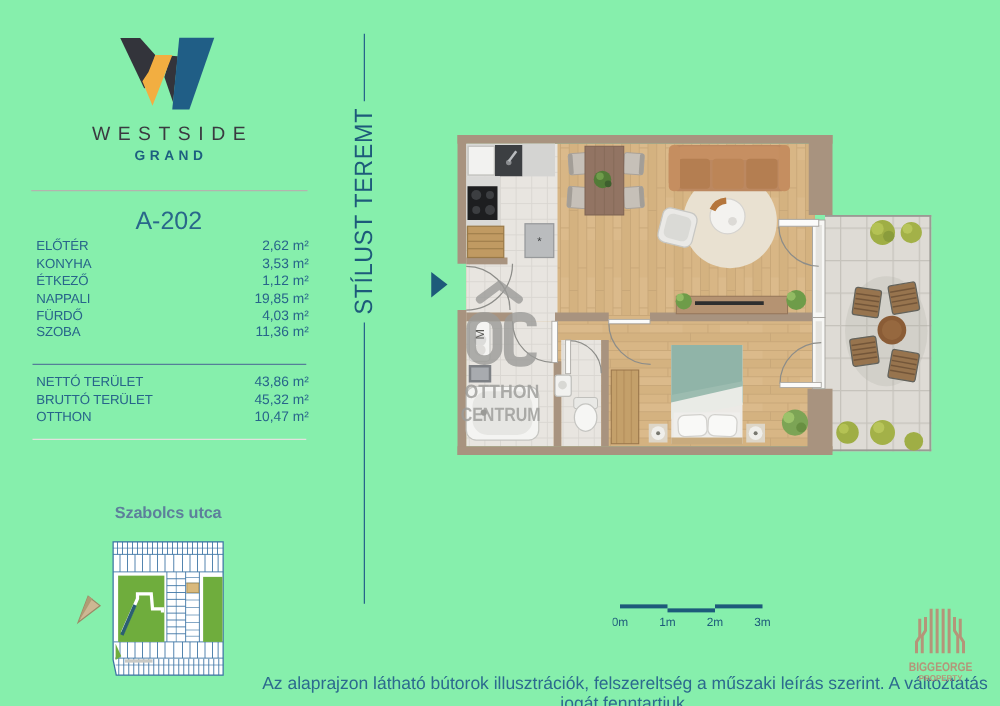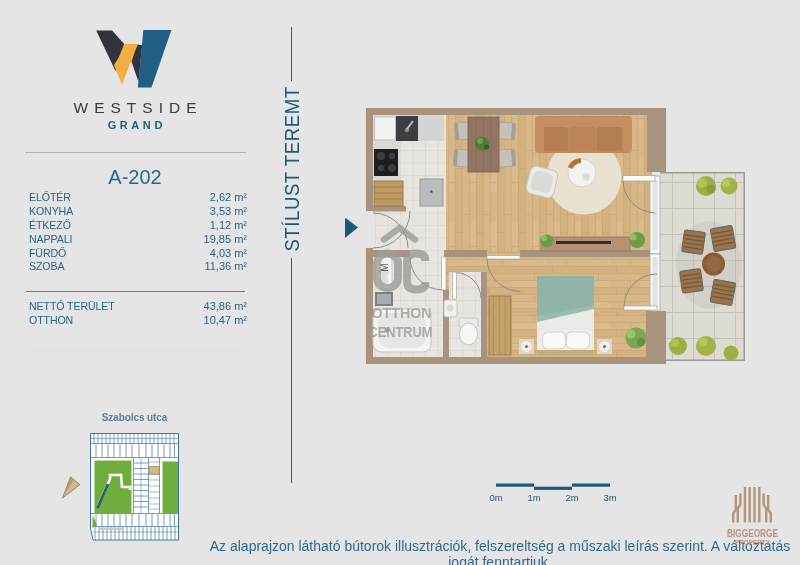--- a/index.html
+++ b/index.html
@@ -1,16 +1,16 @@
 <!DOCTYPE html>
 <html><head>
 <meta charset="utf-8">
 <style>
 html,body{margin:0;padding:0;background:#fff;}
-.page{position:relative;width:800px;height:565px;background:#e5e5e5;overflow:hidden;
+.page{position:relative;width:800px;height:565px;background:#86efac;overflow:hidden;
       font-family:"Liberation Sans",sans-serif;}
 .abs{position:absolute;}
 .blue{color:#27648a;text-align:right;}
 .row{display:flex;justify-content:space-between;height:13.9px;align-items:center;}
 .row span:first-child{font-size:10.6px;letter-spacing:-0.1px;}
 </style>
 </head>
 <body>
 <div class="page">
 
@@ -54,27 +54,31 @@
         <span>11,36&nbsp;m²</span>
       </div>
 </div>
 <div class="abs" style="left:26px;top:291px;width:219px;height:1px;background:#557e98;"></div>
 <div class="abs blue" style="left:29px;top:299.5px;width:218px;font-size:11px;">
   <div class="row">
         <span>NETTÓ TERÜLET</span>
         <span>43,86&nbsp;m²</span>
       </div>
   <div class="row">
+        <span>BRUTTÓ TERÜLET</span>
+        <span>45,32&nbsp;m²</span>
+      </div>
+  <div class="row">
         <span>OTTHON</span>
         <span>10,47&nbsp;m²</span>
       </div>
 </div>
 <div class="abs" style="left:26px;top:351px;width:219px;height:1px;background:#e2e2de;"></div>
 
-<div class="abs" style="left:0px;top:412px;width:269px;text-align:center;font-size:10px;font-weight:bold;color:#5d7f9b;letter-spacing:-0.1px;">Szabolcs utca</div>
+<div class="abs" style="left:0px;top:402px;width:269px;text-align:center;font-size:13px;font-weight:bold;color:#5d7f9b;letter-spacing:-0.1px;">Szabolcs utca</div>
 <svg class="abs" style="left:55px;top:430px;" width="130" height="115" viewBox="55 430 130 115">
 
   <polygon points="62.5,498 70.5,477 80,484.5" fill="#cdb793" stroke="#9a8a66" stroke-width="1"></polygon>
   <polygon points="62.5,498 70.5,477 74,478.8" fill="#b09c74"></polygon>
   <g stroke="#3c74a3" fill="none" stroke-width="0.7">
 
     <polygon points="90.5,433.5 178.5,433.5 178.5,540 93,540 90.5,528" fill="#fff" stroke-width="1"></polygon>
 
     <line x1="90.5" y1="443.5" x2="178.5" y2="443.5"></line>
     <line x1="90.5" y1="457.5" x2="178.5" y2="457.5"></line>

